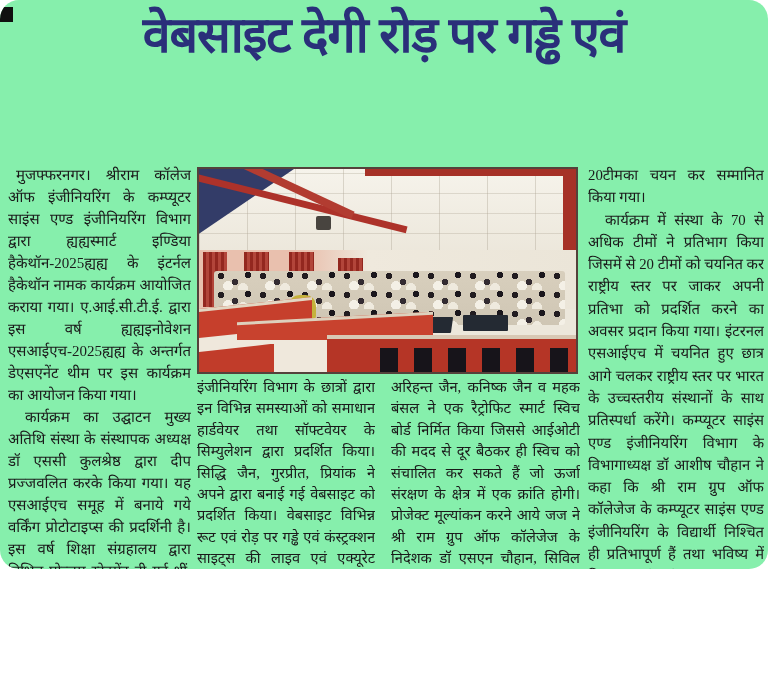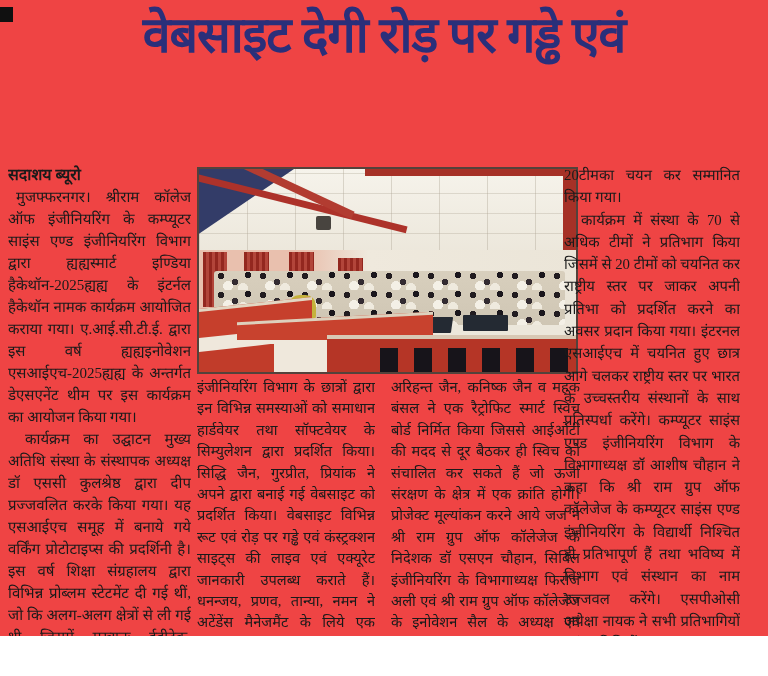--- a/index.html
+++ b/index.html
@@ -1,34 +1,35 @@
 <!DOCTYPE html>
 <html lang="hi"><head>
 <meta charset="utf-8">
 <style>
   html,body{margin:0;padding:0;}
   .page{
-    position:relative; width:768px; height:636px;
-    background:#ef4444; overflow:hidden;
+    position:relative; width:768px; height:569px;
+    background:#86efac; overflow:hidden;
     font-family:"Liberation Serif","DejaVu Serif",serif;
     color:#1a1a1a;
+    border-radius:19px;
   }
   .scan-mark{position:absolute; left:0; top:7px; width:13px; height:15px; background:#101010;}
   .headline{
     position:absolute; left:0; top:2px; width:768px; margin:0;
     text-align:center; color:#2a2f7a; font-weight:bold;
     font-size:50px; line-height:66px; letter-spacing:-1px;
   }
   .hl-line{display:block; white-space:nowrap;}
   .col{position:absolute; text-align:justify; overflow:hidden;}
   .col p{margin:0; padding:0;}
   .col1{left:8px; top:164px; width:183px; height:512px; font-size:15px; line-height:22px;}
   .colA{left:197px; top:377px; width:178px; height:299px; font-size:14.6px; line-height:21.4px;}
   .colB{left:391px; top:377px; width:189px; height:299px; font-size:14.6px; line-height:21.4px;}
-  .col5{left:564px; top:164px; width:176px; height:512px; font-size:14.8px; line-height:22.3px;}
+  .col5{left:588px; top:164px; width:176px; height:512px; font-size:14.8px; line-height:22.3px;}
   .byline{font-weight:bold; font-size:16px; line-height:22px; text-align:left;}
   .dateline{font-weight:normal;margin-left:8px;}
   .indent{text-indent:17px;}
 
   
   .photo{
     position:absolute; left:197px; top:167px; width:381px; height:207px;
     border:2px solid #54423b; box-sizing:border-box; background:#ece7db; overflow:hidden;
   }
   .photo > div{position:absolute;}
@@ -74,21 +75,20 @@
 
 <div class="page">
 
   <div class="scan-mark"></div>
 
   <h1 class="headline">
     <span class="hl-line">वेबसाइट देगी रोड़ पर गड्ढे एवं</span>
   </h1>
 
   <div class="col col1">
-    <div class="byline">सदाशय ब्यूरो</div>
     <p><span class="dateline">मुजफ्फरनगर।</span> <span>श्रीराम कॉलेज ऑफ इंजीनियरिंग के कम्प्यूटर साइंस एण्ड इंजीनियरिंग विभाग द्वारा ह्यह्यस्मार्ट इण्डिया हैकेथॉन-2025ह्यह्य के इंटर्नल हैकेथॉन नामक कार्यक्रम आयोजित कराया गया। ए.आई.सी.टी.ई. द्वारा इस वर्ष ह्यह्यइनोवेशन एसआईएच-2025ह्यह्य के अन्तर्गत डेएसएनेंट थीम पर इस कार्यक्रम का आयोजन किया गया।</span></p>
     <p class="indent">कार्यक्रम का उद्घाटन मुख्य अतिथि संस्था के संस्थापक अध्यक्ष डॉ एससी कुलश्रेष्ठ द्वारा दीप प्रज्जवलित करके किया गया। यह एसआईएच समूह में बनाये गये वर्किंग प्रोटोटाइप्स की प्रदर्शिनी है। इस वर्ष शिक्षा संग्रहालय द्वारा विभिन्न प्रोब्लम स्टेटमेंट दी गई थीं, जो कि अलग-अलग क्षेत्रों से ली गई थी जिसमें मुख्यतः ईडीटेक, हैल्थकेयर, कृषि, रोबोटिक आदि थे। श्री राम ग्रुप ऑफ कॉलेजेज के कम्प्यूटर साइंस एण्ड इंजीनियरिंग, इलैक्ट्रॉनिक्स एण्ड कम्युनिकेशन इंजीनियरिंग तथा मैकेनिकल</p>
   </div>
 
   <div class="photo">
     <div class="ph-ceiling"></div>
     <div class="ph-navy"></div>
     <div class="ph-beam-a"></div>
     <div class="ph-beam-b"></div>
     <div class="ph-beam-top"></div>

